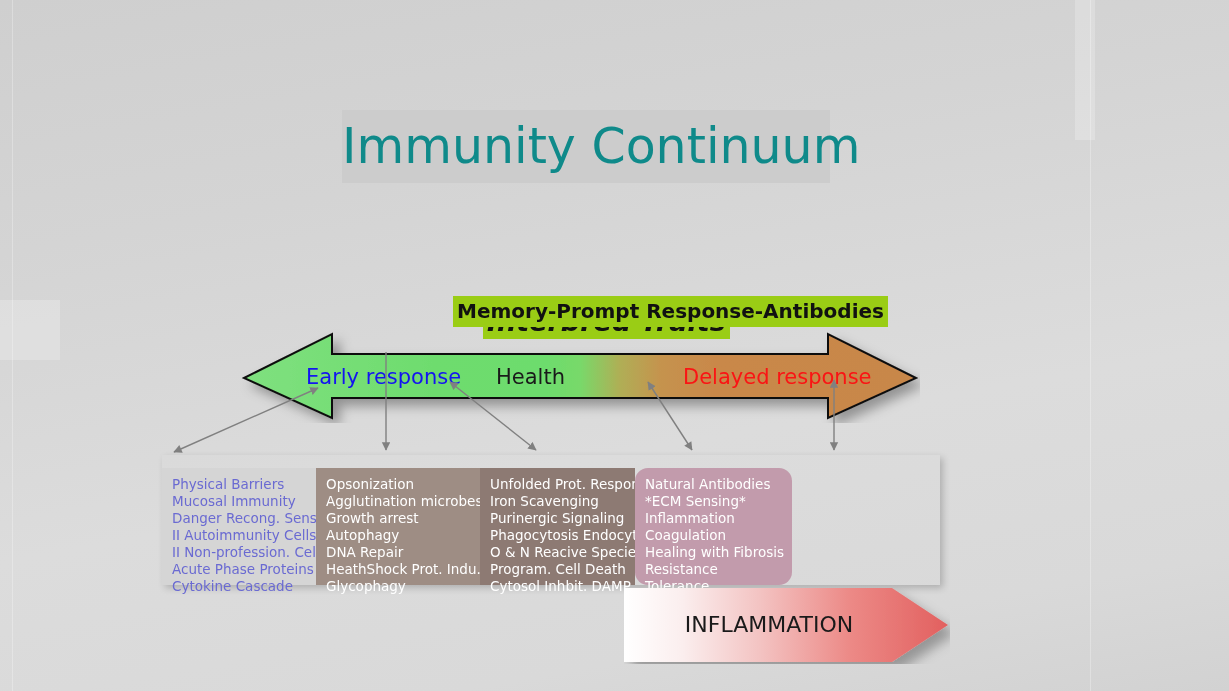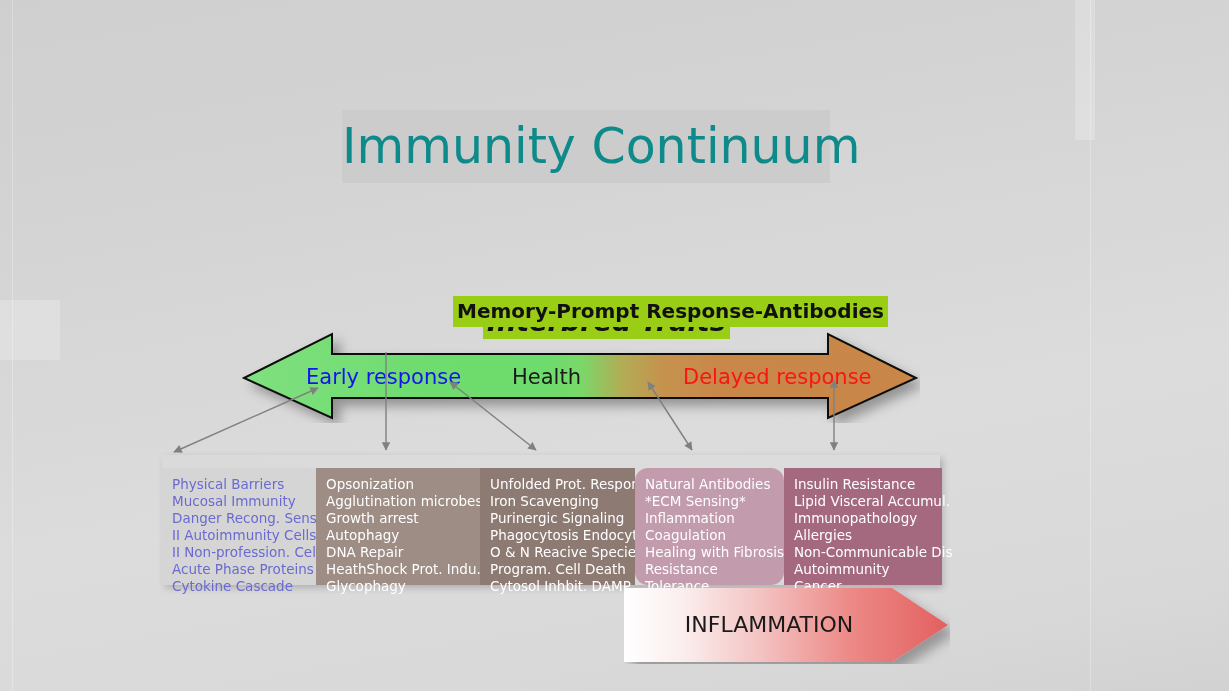--- a/index.html
+++ b/index.html
@@ -100,21 +100,21 @@
     height: 95px;
   }
   .arrow-label {
     position: absolute;
     font-family: "DejaVu Sans", sans-serif;
     font-size: 21px;
     white-space: nowrap;
     line-height: 1;
   }
   #label-early   { left: 306px; top: 367px; color: #1414f0; text-align: right; }
-  #label-health  { left: 512px; top: 367px; color: #1a1a1a; }
+  #label-health  { left: 496px; top: 367px; color: #1a1a1a; }
   #label-delayed { left: 683px; top: 367px; color: #fa1414; }
 
   
   #connectors {
     position: absolute;
     left: 0; top: 0;
     width: 1229px;
     height: 691px;
     pointer-events: none;
   }
@@ -261,29 +261,20 @@
     <div class="col col-3">
       <div class="item">Natural Antibodies</div>
       <div class="item">*ECM Sensing*</div>
       <div class="item">Inflammation</div>
       <div class="item">Coagulation</div>
       <div class="item">Healing with Fibrosis</div>
       <div class="item">Resistance</div>
       <div class="item">Tolerance</div>
     </div>
 
-    <div class="col col-4">
-      <div class="item">Insulin Resistance</div>
-      <div class="item">Lipid Visceral Accumul.</div>
-      <div class="item">Immunopathology</div>
-      <div class="item">Allergies</div>
-      <div class="item">Non-Communicable Dis</div>
-      <div class="item">Autoimmunity</div>
-      <div class="item">Cancer</div>
-    </div>
 
   </div>
 
   <svg id="inflammation-arrow" viewBox="0 0 326 78">
     <defs>
       <linearGradient id="inflGrad" x1="0" y1="0" x2="1" y2="0">
         <stop offset="0.00" stop-color="#ffffff"></stop>
         <stop offset="0.18" stop-color="#fbeeee"></stop>
         <stop offset="0.42" stop-color="#f3c3c2"></stop>
         <stop offset="0.70" stop-color="#ec8986"></stop>

